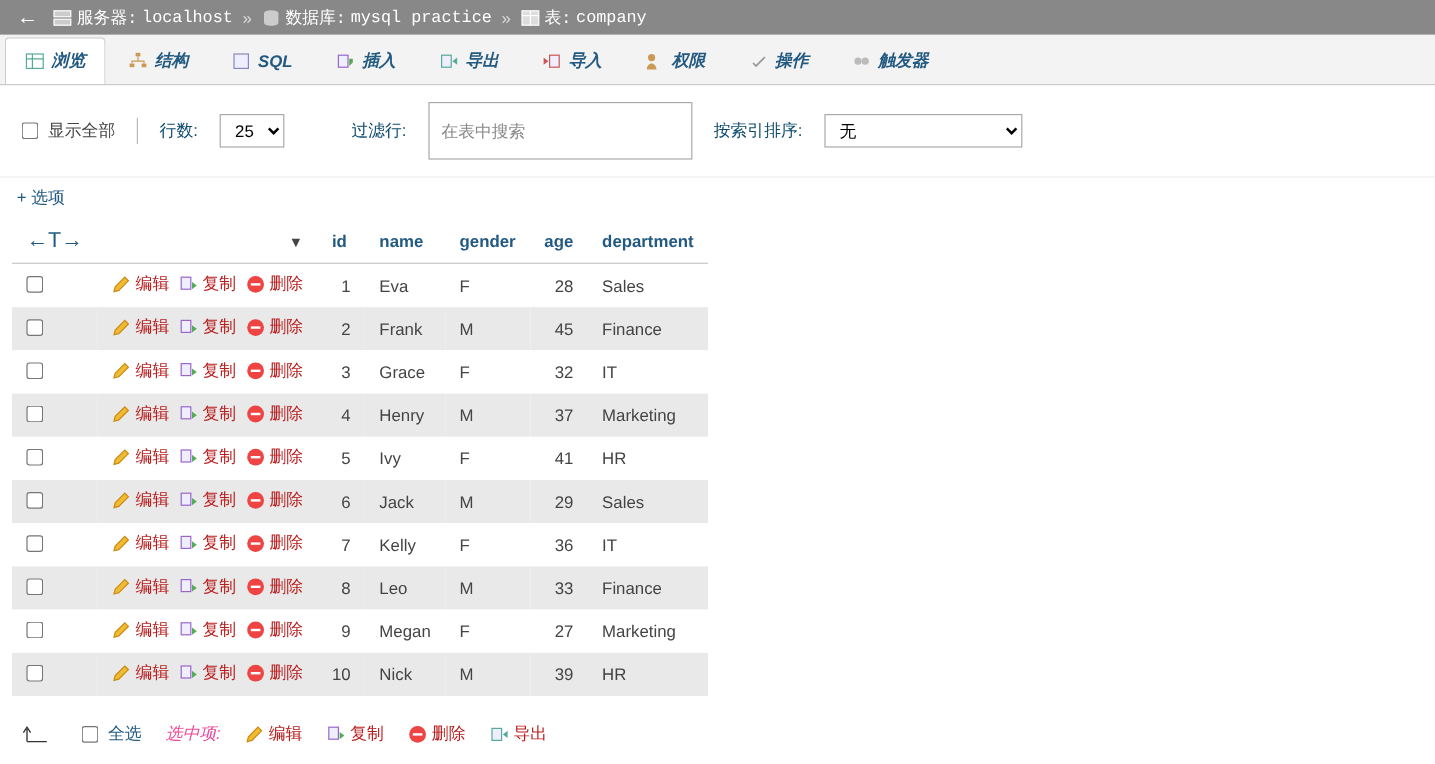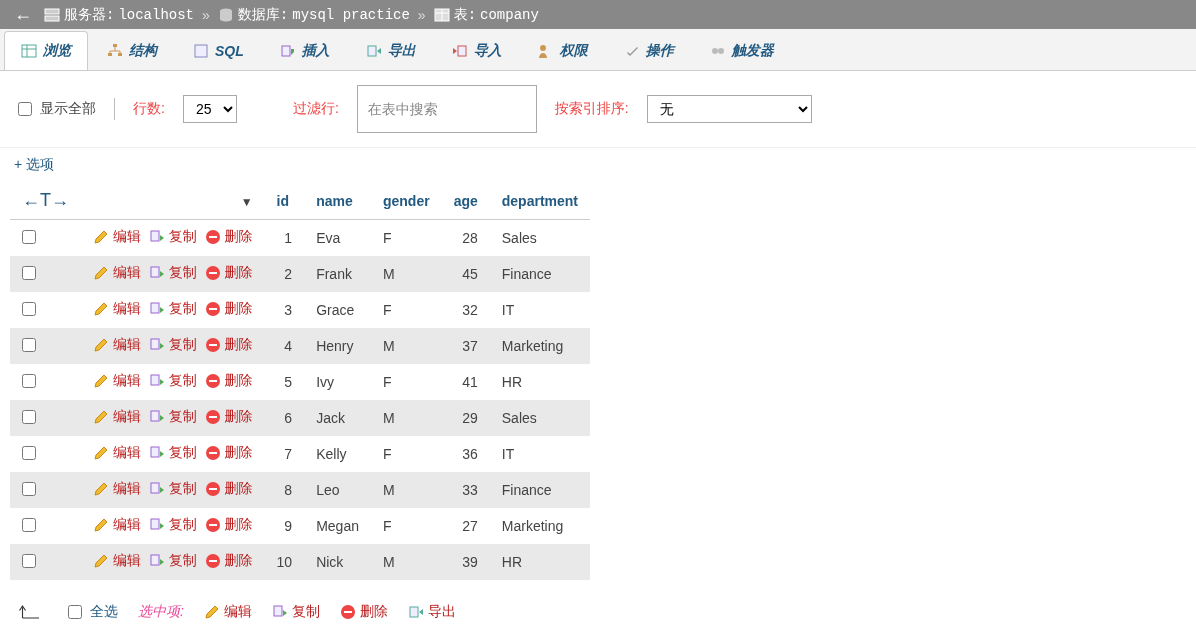--- a/index.html
+++ b/index.html
@@ -10,25 +10,25 @@
 .bc-sep { color: #ddd; margin: 0 2px; }
 .bc-item { display: inline-flex; align-items: center; gap: 4px; font-family: Liberation Mono, monospace; }
 
 .tabs { display: flex; border-bottom: 1px solid #ccc; background: #f3f3f3; padding: 2px 4px 0 4px; gap: 2px; }
 .tab { display: flex; align-items: center; gap: 6px; padding: 10px 16px; cursor: pointer; color: #235a81; font-weight: bold; border: 1px solid transparent; border-bottom: none; border-radius: 4px 4px 0 0; font-style: italic; }
 .tab.active { background: #fff; border-color: #ccc; }
 .tab-icon { width: 16px; height: 16px; display: inline-flex; align-items: center; justify-content: center; }
 
 .toolbar { display: flex; align-items: center; gap: 18px; padding: 14px 18px; border-bottom: 1px solid #eee; }
 .toolbar-sep { width: 1px; height: 22px; background: #bbb; }
-.filter-input { border: 1px solid #aaa; padding: 15px 10px; width: 180px; font-size: 14px; color: #444; }
+.filter-input { border: 1px solid #aaa; padding: 15px 10px; width: 220px; font-size: 14px; color: #444; }
 .filter-input::placeholder { color: #888; }
 .sel { border: 1px solid #aaa; padding: 4px 8px; font-size: 14px; background: #fff; }
 .sel.wide { width: 165px; }
-label.lab { color: #ef4444; }
+label.lab { color: #0c4a6e; }
 
 .options-link { color: #235a81; padding: 8px 14px; display: inline-block; cursor: pointer; text-align: center; }
 
 table.data { border-collapse: collapse; margin: 0 10px 10px 10px; }
 table.data th { text-align: left; padding: 8px 12px; border-bottom: 1px solid #ccc; color: #235a81; font-weight: bold; cursor: pointer; }
 table.data th.nolink { color: #444; font-weight: normal; cursor: default; }
 table.data td { padding: 8px 12px; }
 table.data tr.odd { background: #fff; }
 table.data tr.even { background: #e9e9e9; }
 .num { text-align: right; }

